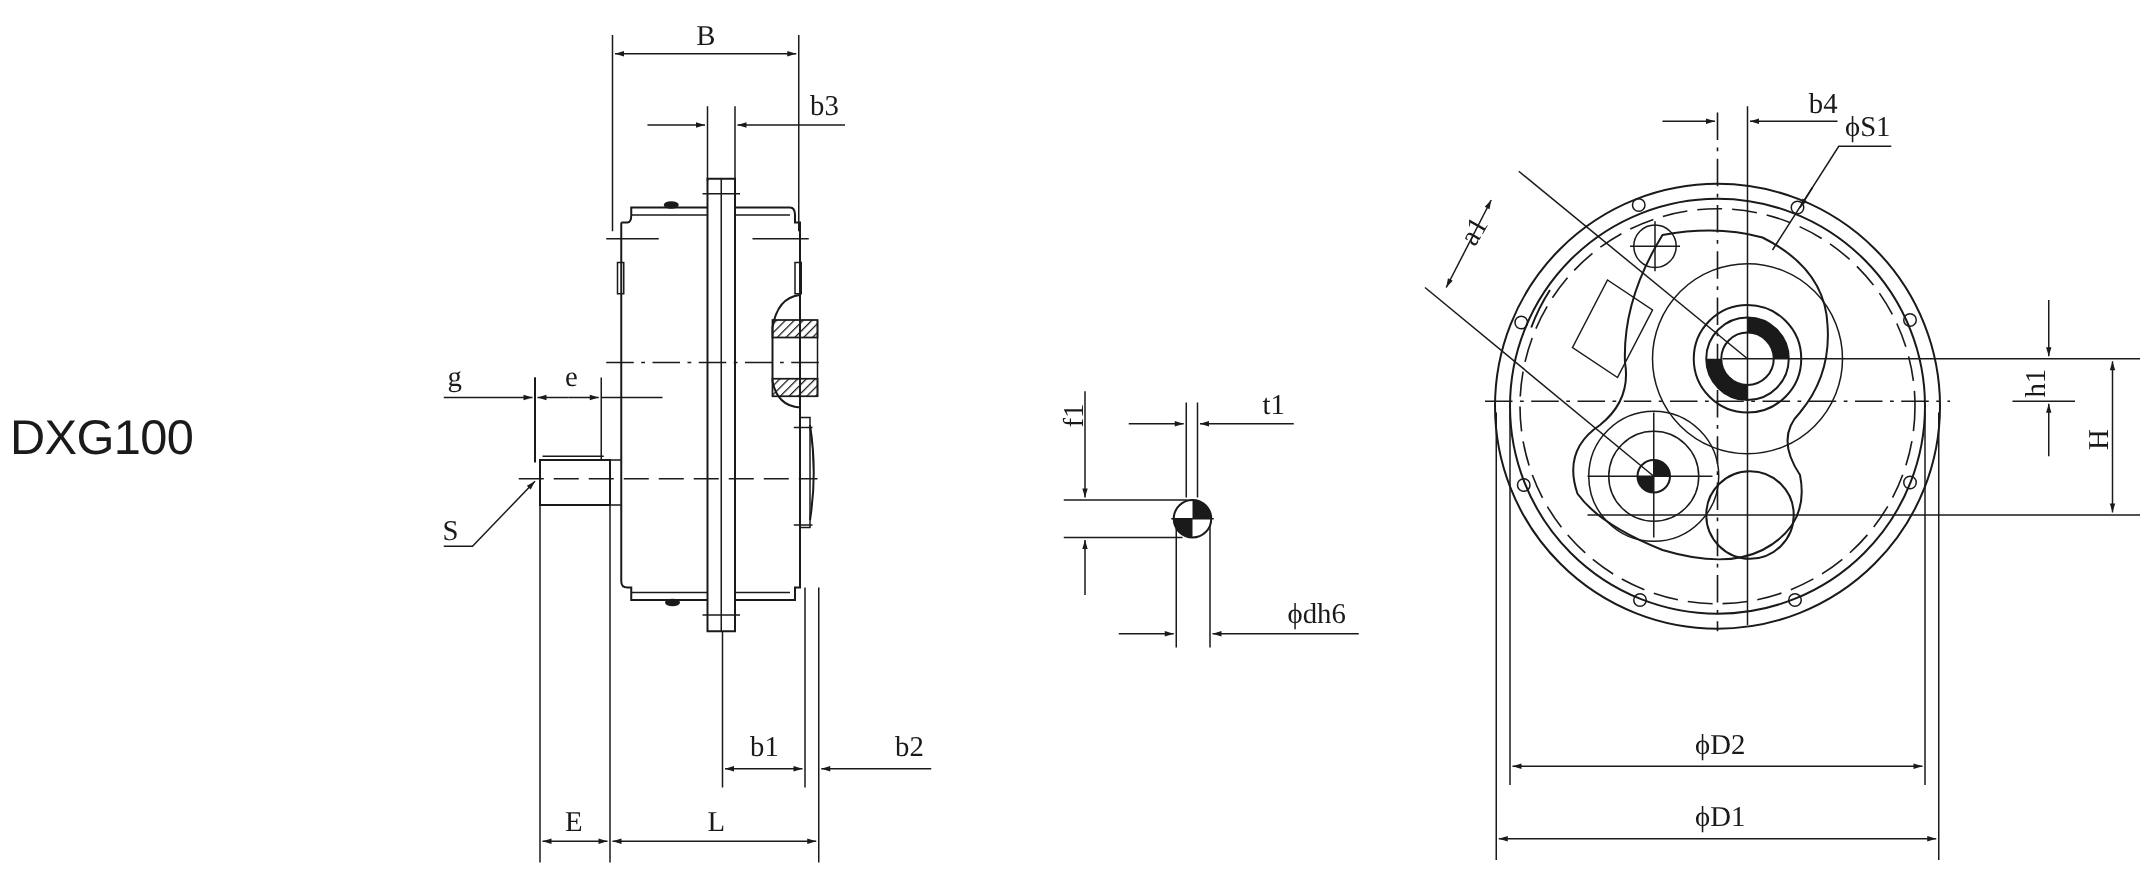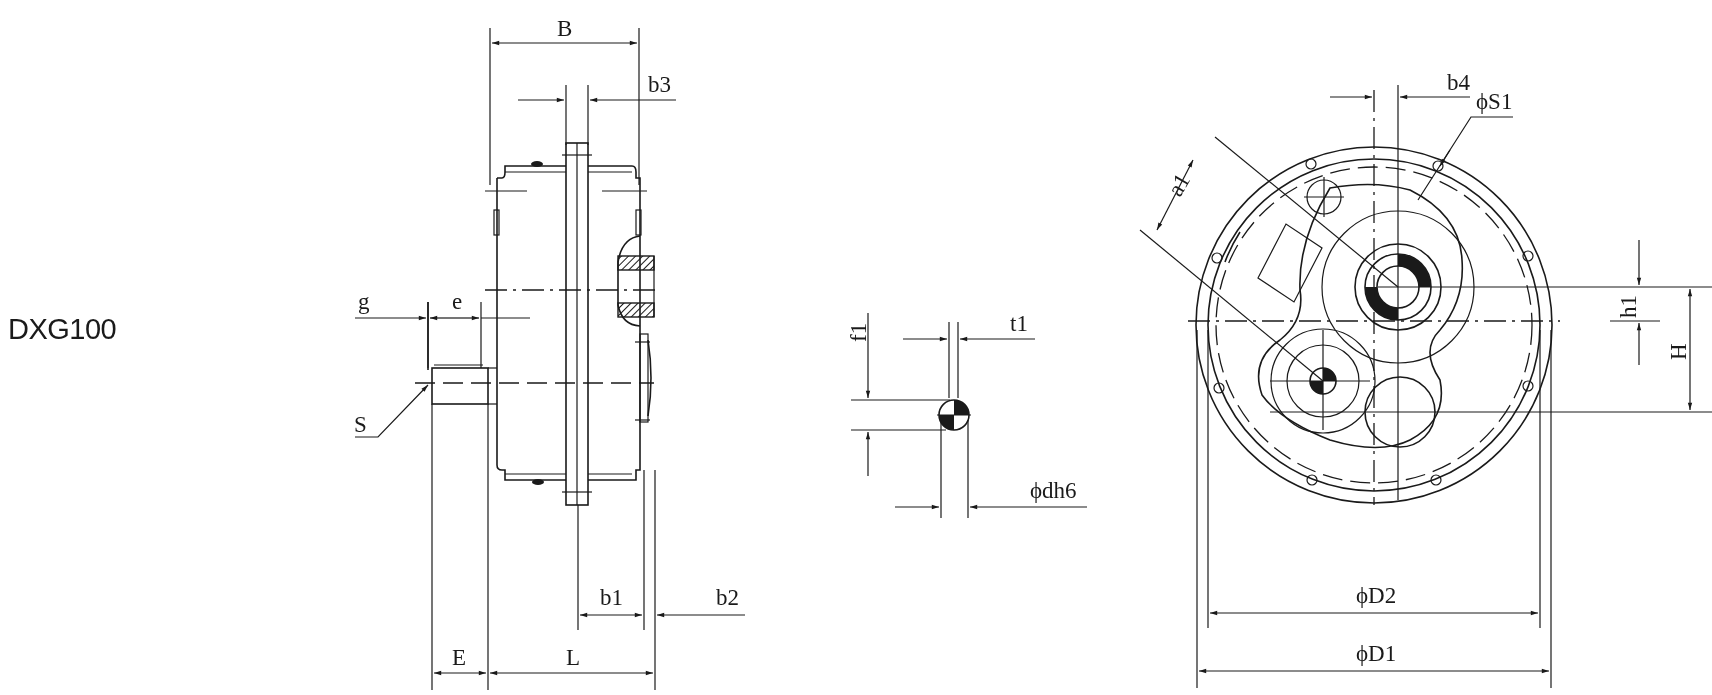--- a/index.html
+++ b/index.html
@@ -1,19 +1,19 @@
 <!DOCTYPE html>
 <html><head>
 <meta charset="utf-8">
 <style>
   html, body { margin: 0; padding: 0; background: #ffffff; }
   body { width: 1712px; height: 695px; position: relative; overflow: hidden; }
   .model-label {
-    position: absolute; left: 8px; top: 313px;
-    font-family: "Liberation Sans", sans-serif; font-size: 29px; color: #1a1a1a;
+    position: absolute; left: 8px; top: 329px;
+    font-family: "Liberation Sans", sans-serif; font-size: 39px; color: #1a1a1a;
     letter-spacing: -0.5px;
   }
   svg.drawing { position: absolute; left: 0; top: 0; }
   .ln { stroke: #1a1a1a; stroke-width: 1.6; fill: none; }
   .thin { stroke: #1a1a1a; stroke-width: 1.2; fill: none; }
   .dash { stroke: #1a1a1a; stroke-width: 1.3; fill: none; stroke-dasharray: 22 6 3 6; }
   .hid { stroke: #1a1a1a; stroke-width: 1.3; fill: none; stroke-dasharray: 20 8; }
   .fill { fill: #1a1a1a; stroke: none; }
   .hatch { fill: url(#hatch); stroke: #1a1a1a; stroke-width: 1.4; }
   .dimtxt { font-family: "Liberation Serif", serif; font-size: 23px; fill: #1a1a1a; }

